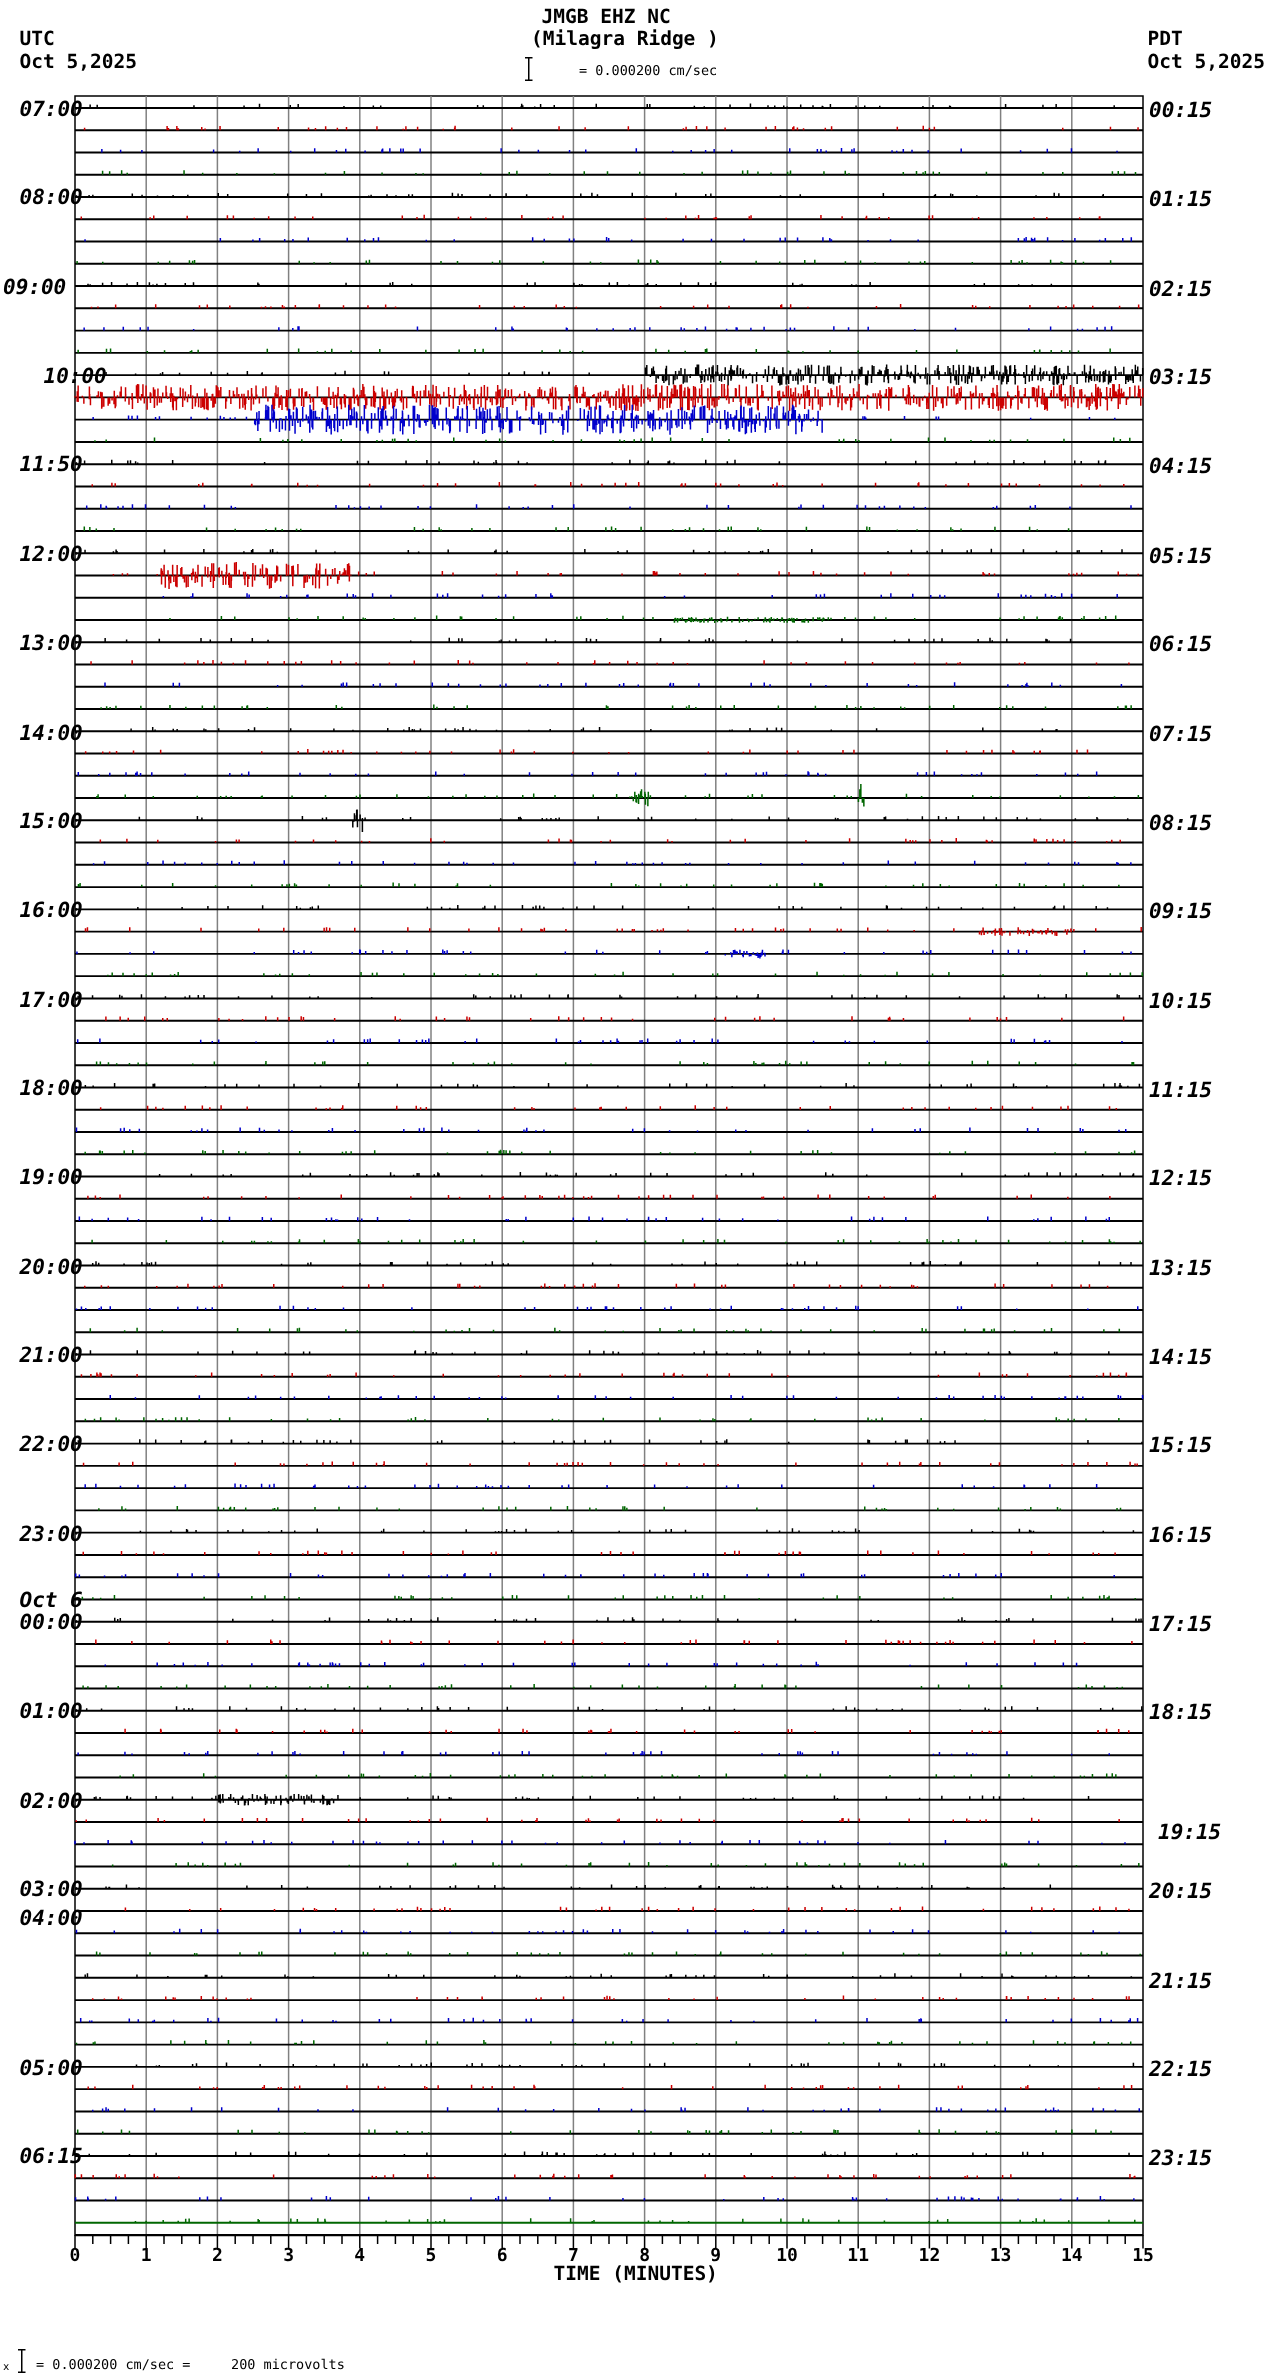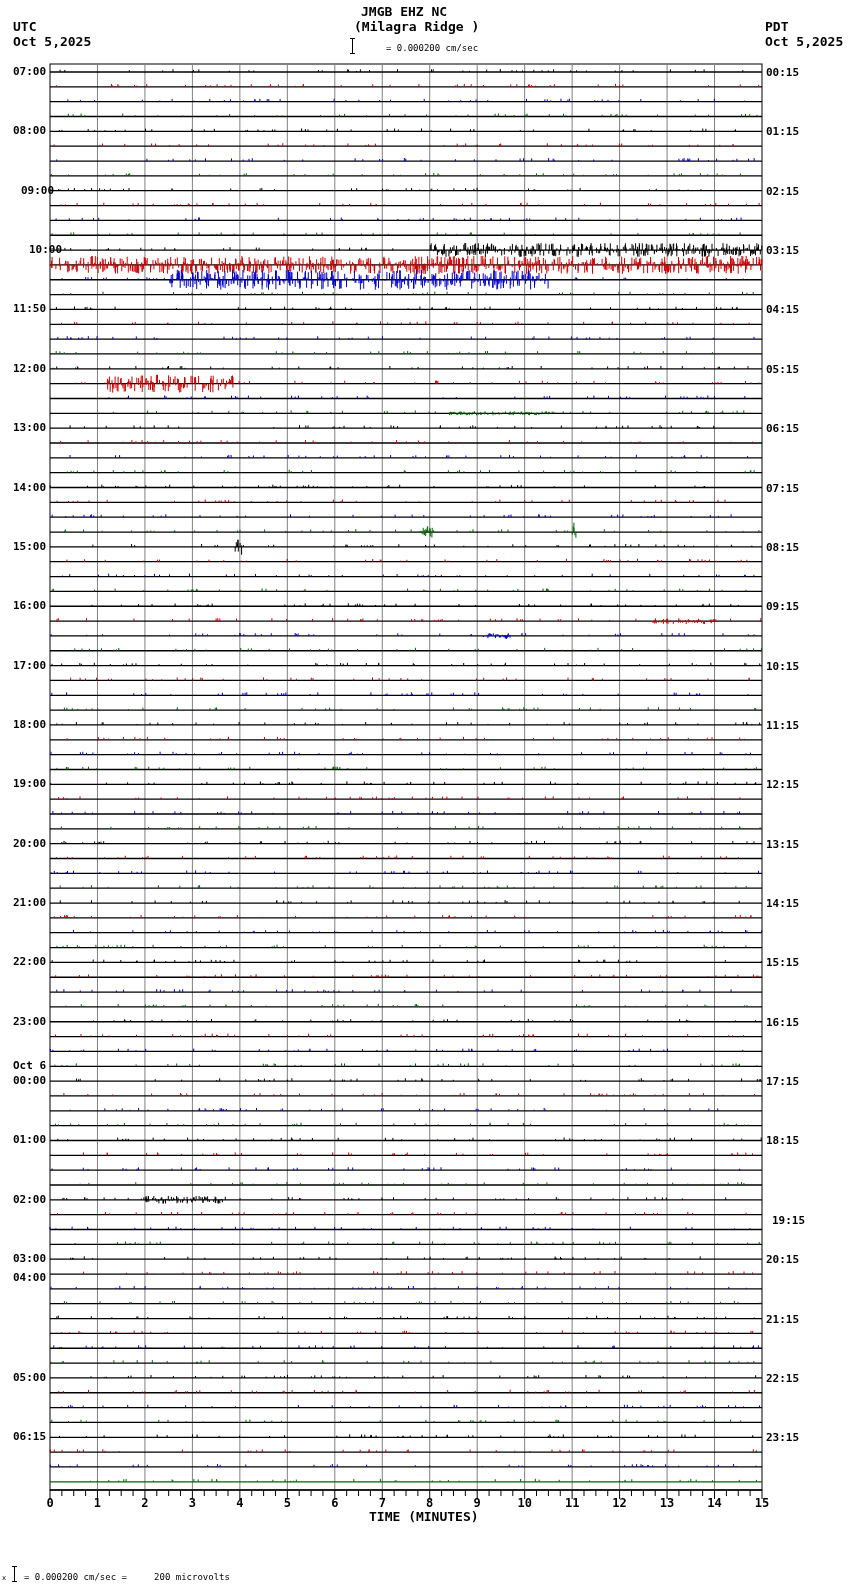--- a/index.html
+++ b/index.html
@@ -1,20 +1,20 @@
 <!DOCTYPE html>
 <html><head>
 <meta charset="utf-8">
 <style>
   html, body { margin:0; padding:0; background:#ffffff; }
   body { width:850px; height:1584px; position:relative; overflow:hidden;
          font-family:"DejaVu Sans Mono","Liberation Mono",monospace; color:#000; }
   .hdr { position:absolute; font-size:13px; font-weight:bold; white-space:pre; letter-spacing:0; }
   .small { font-size:9px; font-weight:normal; }
-  .lbl { position:absolute; font-size:11px; font-weight:bold; white-space:pre; }
+  .lbl { position:absolute; font-size:14px; font-weight:bold; white-space:pre;font-style:italic; }
   #plot { position:absolute; left:0; top:0; }
 </style>
 </head>
 <body>
 
 <div class="hdr" style="left:361px;top:4px;">JMGB EHZ NC</div>
 <div class="hdr" style="left:354px;top:19px;">(Milagra Ridge )</div>
 <div class="hdr" style="left:13px;top:19px;">UTC</div>
 <div class="hdr" style="left:13px;top:34px;">Oct 5,2025</div>
 <div class="hdr" style="left:765px;top:19px;">PDT</div>
@@ -309,21 +309,21 @@
     <text x="524.6666666666667" y="1507" text-anchor="middle" font-size="12" font-weight="bold" font-family="&quot;DejaVu Sans Mono&quot;, monospace">10</text>
     <text x="572.1333333333333" y="1507" text-anchor="middle" font-size="12" font-weight="bold" font-family="&quot;DejaVu Sans Mono&quot;, monospace">11</text>
     <text x="619.6" y="1507" text-anchor="middle" font-size="12" font-weight="bold" font-family="&quot;DejaVu Sans Mono&quot;, monospace">12</text>
     <text x="667.0666666666667" y="1507" text-anchor="middle" font-size="12" font-weight="bold" font-family="&quot;DejaVu Sans Mono&quot;, monospace">13</text>
     <text x="714.5333333333333" y="1507" text-anchor="middle" font-size="12" font-weight="bold" font-family="&quot;DejaVu Sans Mono&quot;, monospace">14</text>
     <text x="762" y="1507" text-anchor="middle" font-size="12" font-weight="bold" font-family="&quot;DejaVu Sans Mono&quot;, monospace">15</text>
   </svg>
 <div id="labels">
     <div class="lbl" style="left: 13px; top: 65px;">07:00</div>
     <div class="lbl" style="left: 13px; top: 124.36px;">08:00</div>
-    <div class="lbl" style="left: 21px; top: 183.72px; text-align: right;">09:00</div>
+    <div class="lbl" style="left: 2px; top: 183.72px; text-align: right;">09:00</div>
     <div class="lbl" style="left: 29px; top: 243.08px;">10:00</div>
     <div class="lbl" style="left: 13px; top: 302.44px;">11:50</div>
     <div class="lbl" style="left: 13px; top: 361.8px;">12:00</div>
     <div class="lbl" style="left: 13px; top: 421.16px;">13:00</div>
     <div class="lbl" style="left: 13px; top: 480.52px;">14:00</div>
     <div class="lbl" style="left: 13px; top: 539.88px;">15:00</div>
     <div class="lbl" style="left: 13px; top: 599.24px;">16:00</div>
     <div class="lbl" style="left: 13px; top: 658.6px;">17:00</div>
     <div class="lbl" style="left: 13px; top: 717.96px;">18:00</div>
     <div class="lbl" style="left: 13px; top: 777.32px;">19:00</div>

